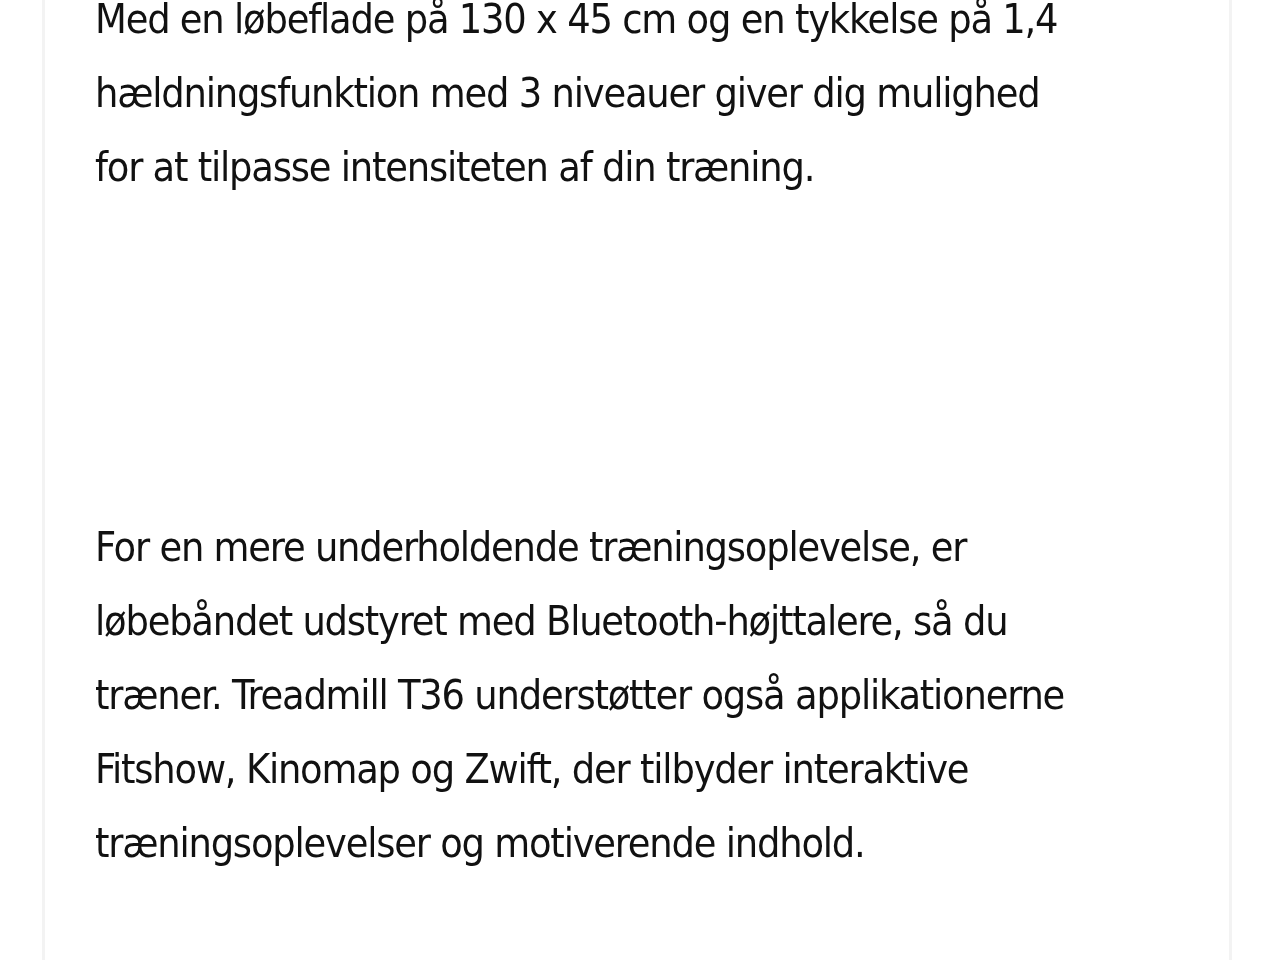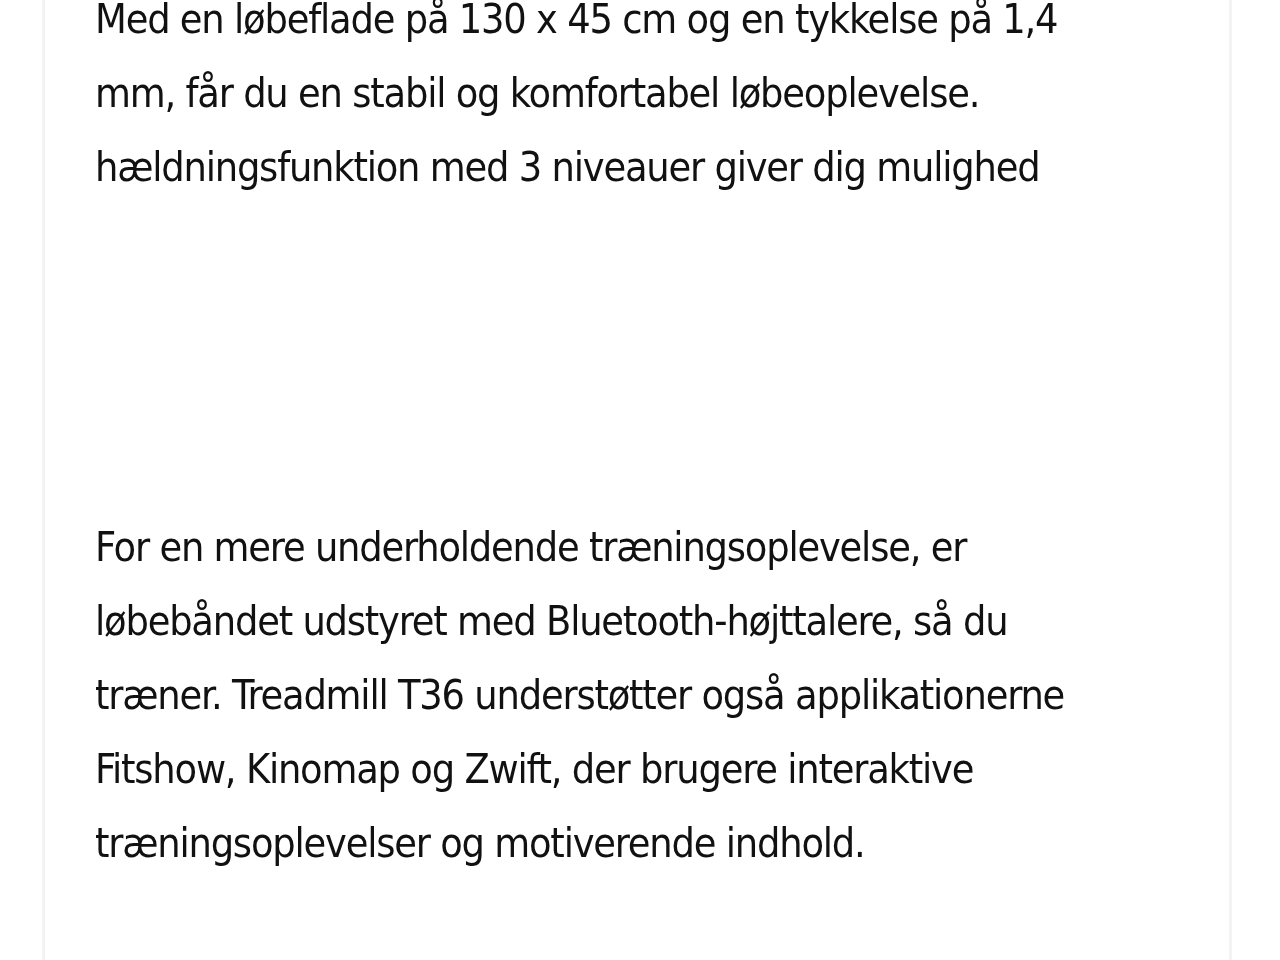--- a/index.html
+++ b/index.html
@@ -40,23 +40,23 @@
     #para1 { top: -18px; }
     #para2 { top: 510px; }
   </style>
 </head>
 <body>
 
 <div class="card"></div>
 
 <p class="text" id="para1">
   <span class="line">Med en løbeflade på 130 x 45 cm og en tykkelse på 1,4</span>
-  <span class="line">mm, får du en stabil og komfortabel løbeoplevelse.</span>
   <span class="line">hældningsfunktion med 3 niveauer giver dig mulighed</span>
+  <span class="line">for at tilpasse intensiteten af din træning.</span>
 </p>
 
 <p class="text" id="para2">
   <span class="line">For en mere underholdende træningsoplevelse, er</span>
   <span class="line">løbebåndet udstyret med Bluetooth-højttalere, så du</span>
   <span class="line">træner. Treadmill T36 understøtter også applikationerne</span>
-  <span class="line">Fitshow, Kinomap og Zwift, der brugere interaktive</span>
+  <span class="line">Fitshow, Kinomap og Zwift, der tilbyder interaktive</span>
   <span class="line">træningsoplevelser og motiverende indhold.</span>
 </p>
 
 </body></html>

